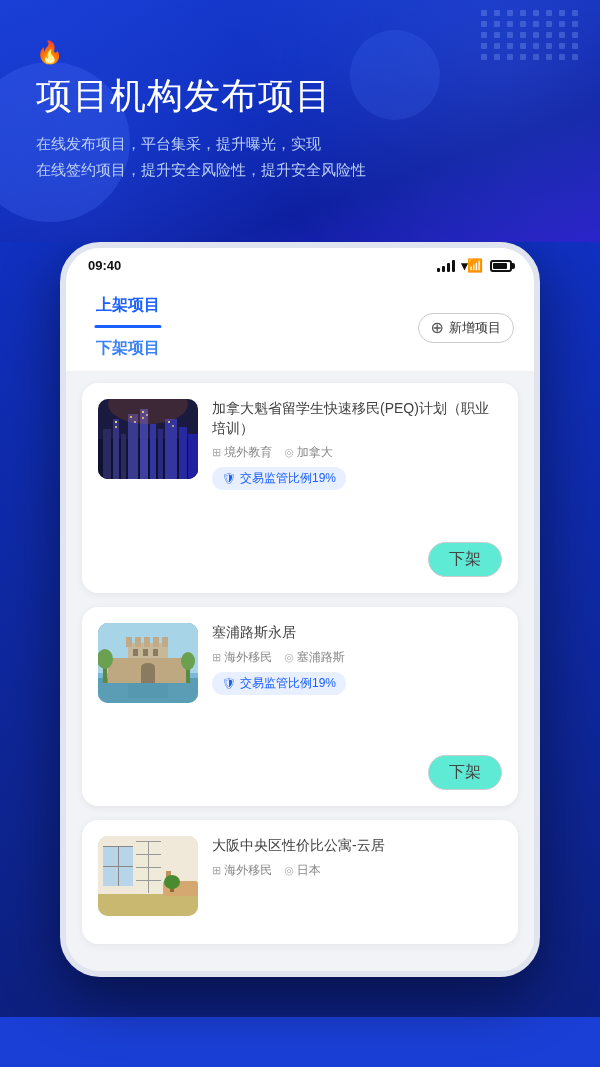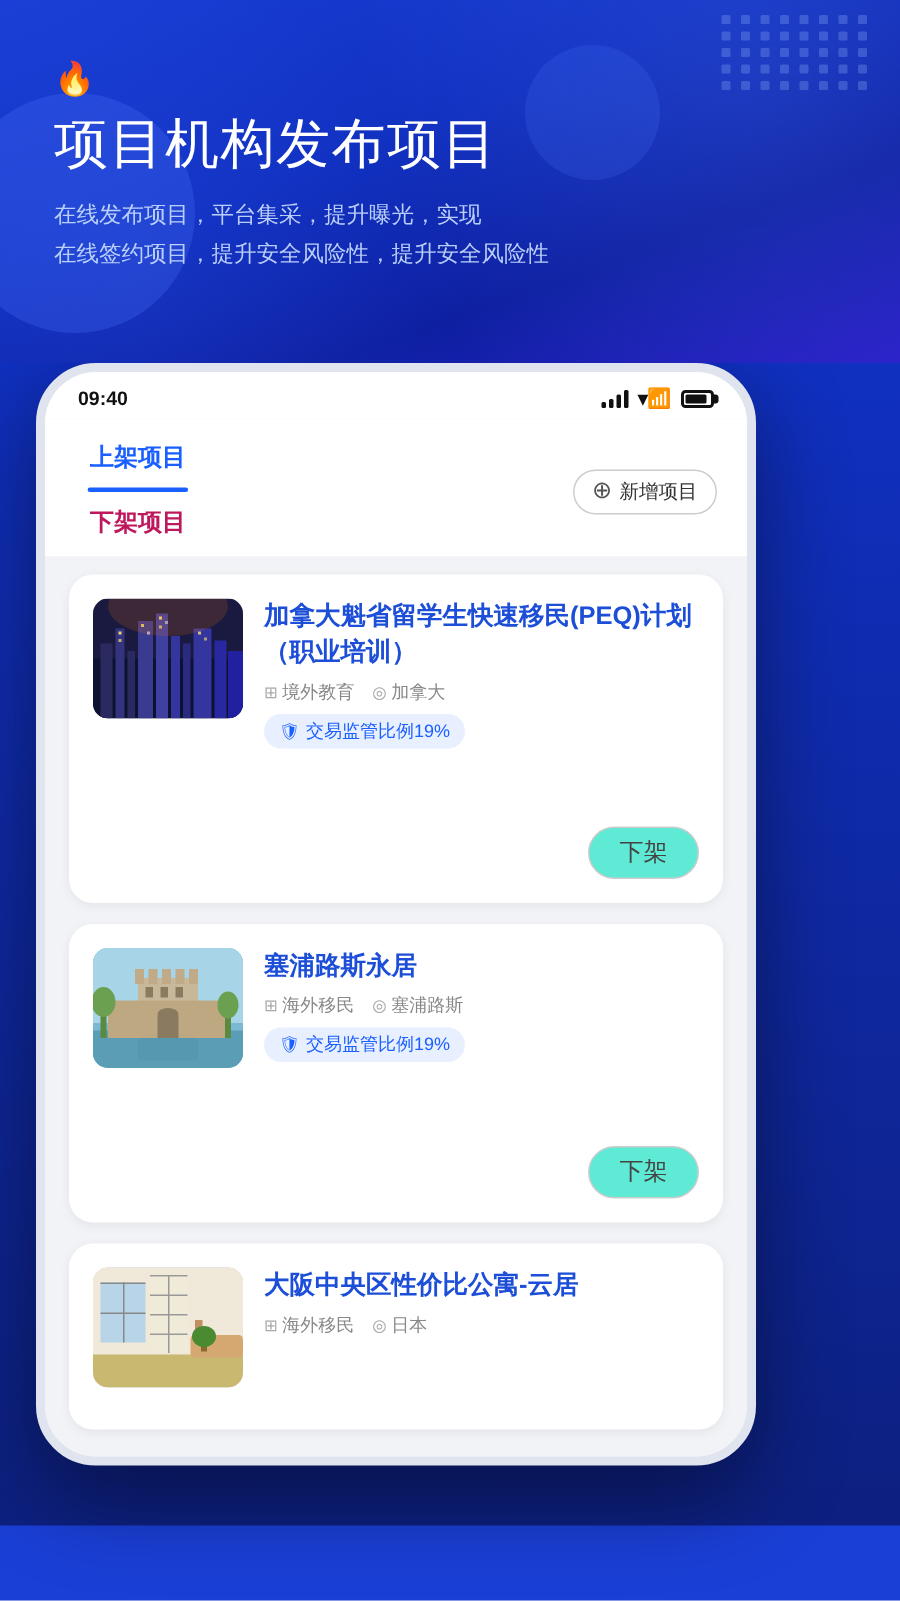--- a/index.html
+++ b/index.html
@@ -76,20 +76,21 @@
       font-size: 15px;
       color: rgba(200,220,255,0.92);
       line-height: 1.7;
       position: relative;
       z-index: 2;
     }
 
     
     .phone-wrapper {
       display: flex;
+      justify-content: center;
       padding: 0 24px 40px;
       background: linear-gradient(180deg, #1030c0 0%, #0d2080 100%);
     }
 
     .phone-frame {
       width: 100%;
       max-width: 480px;
       background: #f2f3f7;
       border-radius: 40px;
       overflow: hidden;
@@ -172,21 +173,21 @@
       gap: 0;
       flex-direction: column;
     }
 
     .tab-item {
       font-size: 16px;
       font-weight: 600;
       padding: 10px 10px 12px;
       cursor: pointer;
       position: relative;
-      color: #be185d;
+      color: #3b82f6;
       margin-right: 10px;
     }
     .tab-item.active {
       color: #1a5fff;
     }
     .tab-item.active::after {
       content: '';
       position: absolute;
       bottom: 0;
       left: 50%;
@@ -249,23 +250,23 @@
     
     .img-placeholder {
       width: 100%; height: 100%;
     }
 
     .card-info {
       flex: 1;
     }
 
     .card-title {
-      font-size: 17px;
-      font-weight: 700;
-      color: #1d4ed8;
+      font-size: 14px;
+      font-weight: 400;
+      color: #404040;
       line-height: 1.4;
       margin-bottom: 6px;
     }
 
     .card-meta {
       display: flex;
       gap: 12px;
       margin-bottom: 6px;
     }
 

